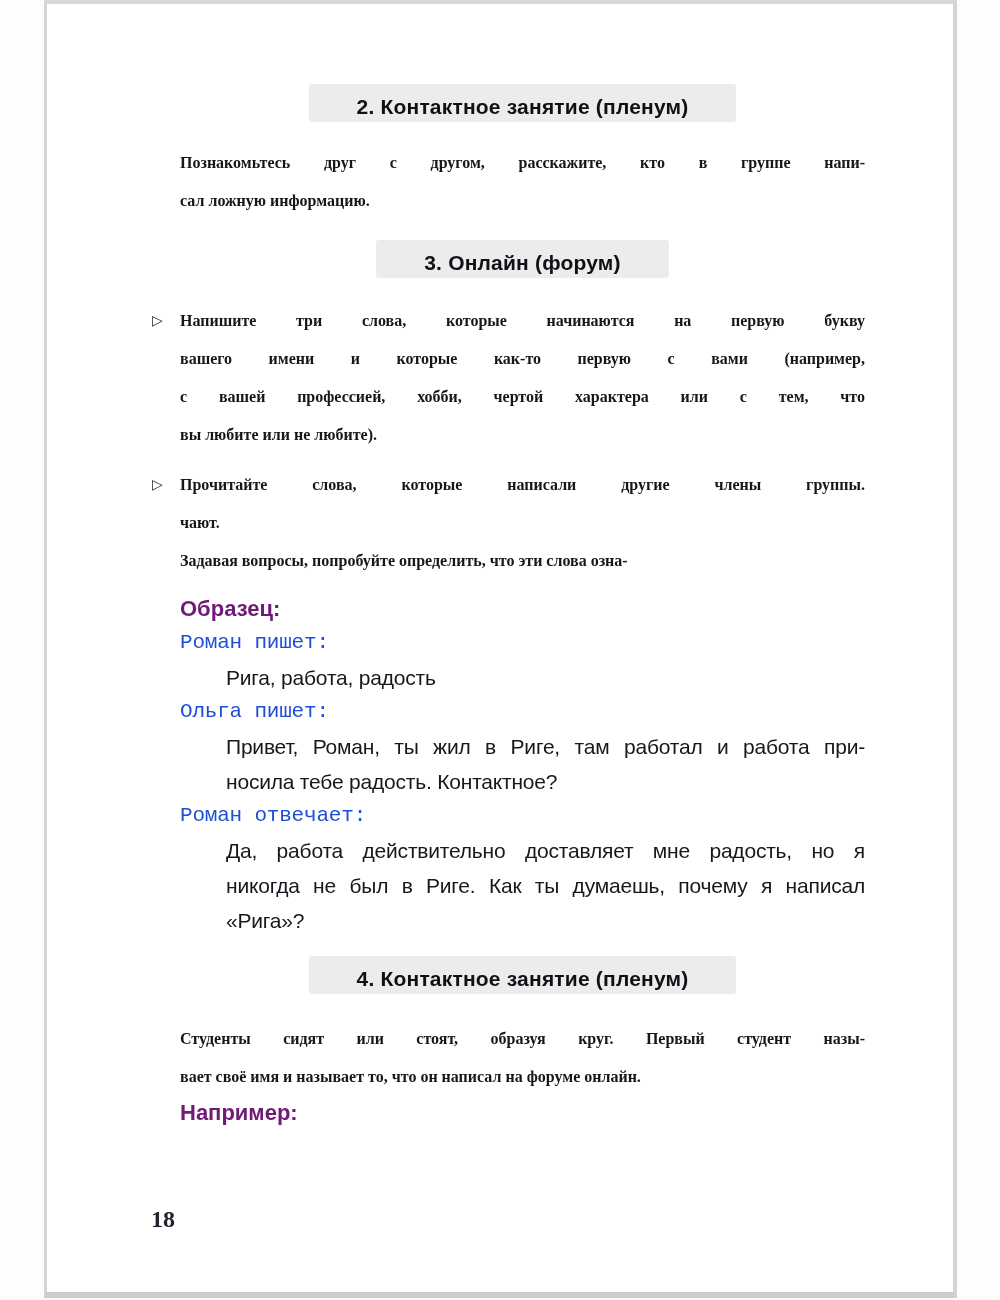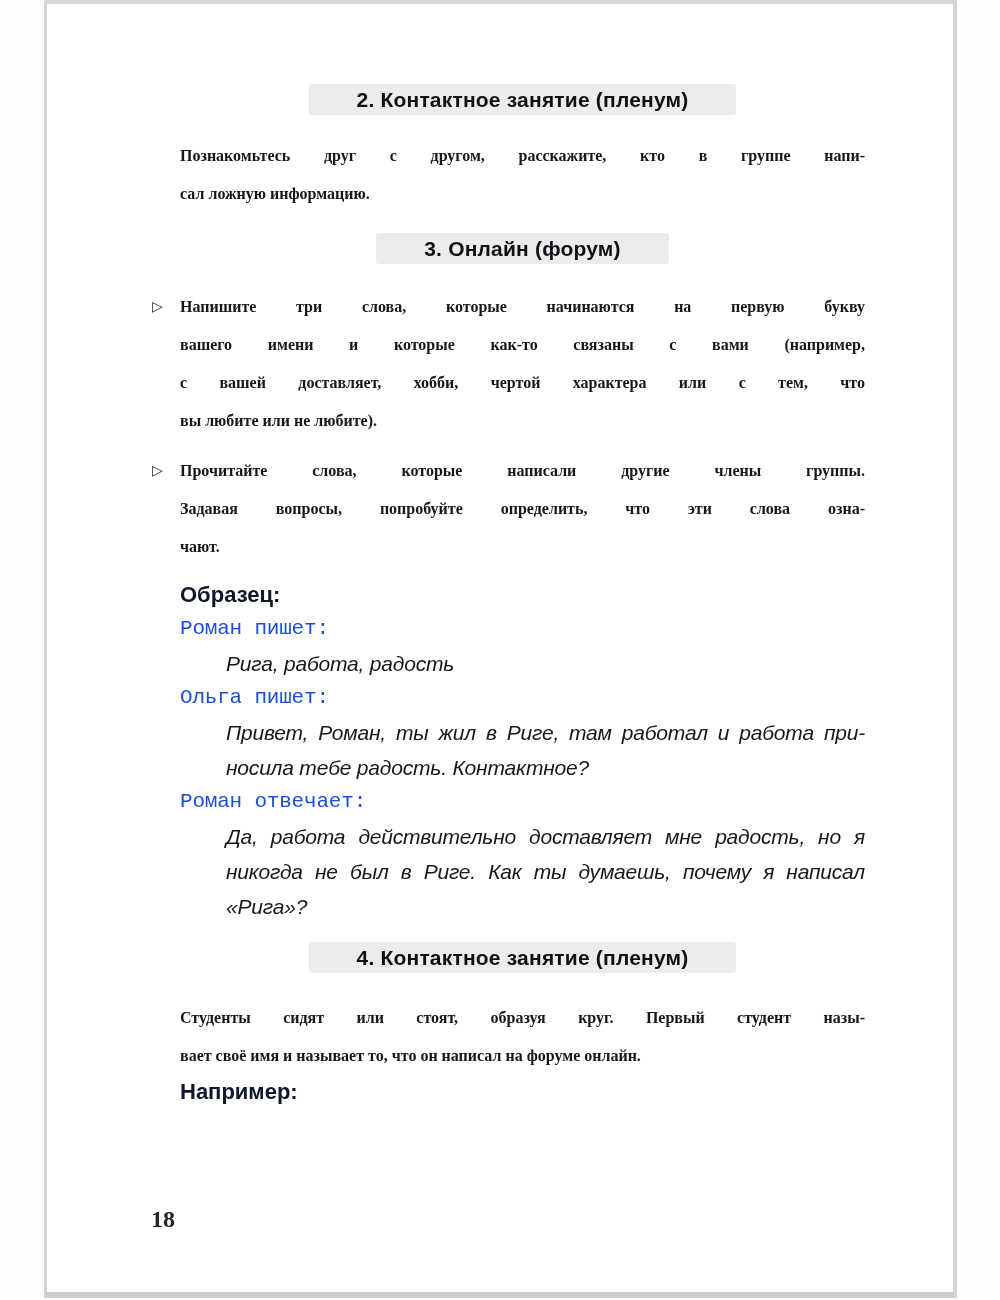--- a/index.html
+++ b/index.html
@@ -23,21 +23,21 @@
     border-bottom: 6px solid #cdcdcd;
   }
 
   .content { padding: 80px 88px 0 133px; }
 
   
   .h-wrap { display: flex; justify-content: center; }
   .h-bar {
     background: #ececec;
     border-radius: 3px;
-    padding: 5px 48px 5px;
+    padding: 12px 48px 5px;
     font-family: "Liberation Sans", sans-serif;
     font-weight: bold;
     font-size: 21px;
     line-height: 21px;
     color: #101016;
     letter-spacing: 0.2px;
     white-space: nowrap;
   }
   #h2-wrap { margin-bottom: 22px; }
   #h3-wrap { margin-top: 20px; margin-bottom: 24px; }
@@ -67,33 +67,32 @@
     color: #2a2a30;
     line-height: 20px;
   }
 
   
   .sans-bold {
     font-family: "Liberation Sans", sans-serif;
     font-weight: bold;
     font-size: 22px;
     line-height: 34px;
-    color: #0f172a;
+    color: #701a75;
   }
   .sans-label {
     font-family: Liberation Mono, monospace;
     font-size: 21px;
     line-height: 34px;
     color: #1d4ed8;
     letter-spacing: -0.2px;
   }
   .quote { margin-left: 46px; }
   .quote div {
     font-family: "Liberation Sans", sans-serif;
-    font-style: italic;
     font-size: 21px;
     line-height: 35px;
     color: #17171d;
     letter-spacing: -0.2px;
     text-align: justify;
     text-justify: inter-word;
     text-align-last: justify;
   }
   .quote div:last-child { text-align-last: left; }
 
@@ -126,30 +125,30 @@
       <div>сал ложную информацию.</div>
     </div>
 
     <div class="h-wrap" id="h3-wrap">
       <span class="h-bar">3. Онлайн (форум)</span>
     </div>
 
     <div class="serif-block bullet">
       <span class="bullet-icon">▷</span>
       <div>Напишите три слова, которые начинаются на первую букву</div>
-      <div>вашего имени и которые как-то связаны с вами (например,</div>
-      <div>с вашей доставляет, хобби, чертой характера или с тем, что</div>
+      <div>вашего имени и которые как-то первую с вами (например,</div>
+      <div>с вашей профессией, хобби, чертой характера или с тем, что</div>
       <div>вы любите или не любите).</div>
     </div>
 
     <div class="serif-block bullet">
       <span class="bullet-icon">▷</span>
       <div>Прочитайте слова, которые написали другие члены группы.</div>
+      <div>чают.</div>
       <div>Задавая вопросы, попробуйте определить, что эти слова озна-</div>
-      <div>чают.</div>
     </div>
 
     <div class="sans-bold" id="sample-label">Образец:</div>
 
     <div class="sans-label">Роман пишет:</div>
     <div class="quote">
       <div>Рига, работа, радость</div>
     </div>
 
     <div class="sans-label">Ольга пишет:</div>

